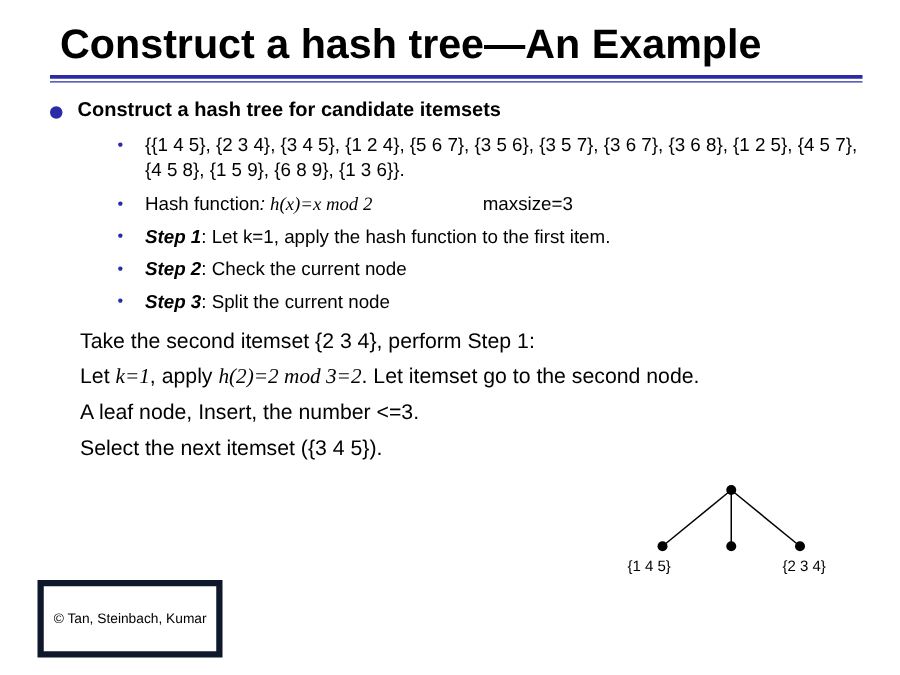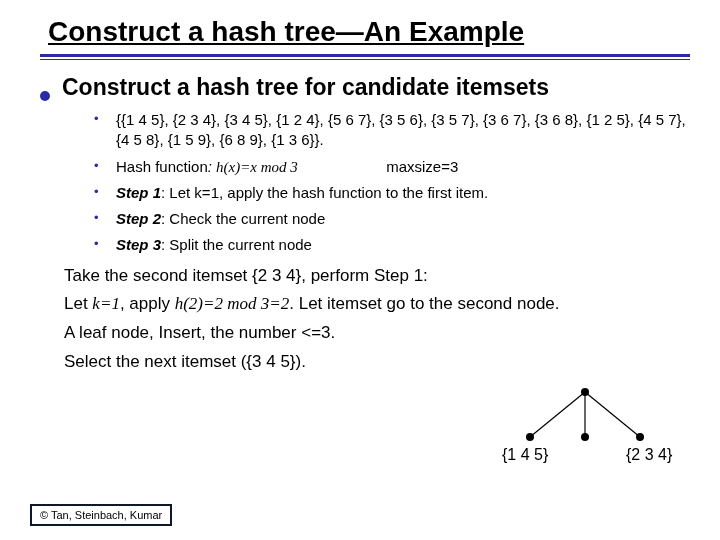--- a/index.html
+++ b/index.html
@@ -6,29 +6,28 @@
   body{
     width:720px;height:540px;
     background:#fff;
     font-family:Arial,Helvetica,sans-serif;
     color:#000;
     position:relative;
     box-sizing:border-box;
   }
   .slide{padding:16px 30px 0 40px}
   .title{
-    font-size:28px;font-weight:bold;
+    font-size:33px;font-weight:bold;
     margin:0 0 6px 8px;
-    text-decoration:underline;
   }
   .rule{border-top:3px solid #2b2ba8;margin:0 0 2px 0}
   .rule.thin{border-top:1px solid #2b2ba8;margin-bottom:14px}
   .lead{
-    display:flex;align-items:flex-end;
-    font-size:23px;font-weight:bold;
+    display:flex;align-items:flex-start;
+    font-size:16px;font-weight:bold;
     margin:4px 0 6px 0;
   }
   .lead .dot{
     width:10px;height:10px;border-radius:50%;
     background:#2b2ba8;flex:0 0 auto;
     margin:5px 12px 0 0;
   }
   ul.bullets{
     list-style:none;padding:0;margin:0 0 6px 54px;
   }
@@ -46,45 +45,45 @@
   .ital{font-style:italic}
   .tnr{font-family:"Times New Roman",Times,serif}
   .body-lines{margin:4px 0 0 24px}
   .body-lines p{font-size:17px;margin:6px 0;line-height:1.35}
   .tree{
     position:absolute;right:50px;bottom:68px;
     width:170px;height:90px;
   }
   .tree svg{width:100%;height:100%}
   .tree-label{
-    position:absolute;font-size:16px;white-space:nowrap;
+    position:absolute;font-size:12px;white-space:nowrap;
   }
   .footer{
     position:absolute;left:30px;bottom:14px;
-    border:2px solid #0f172a;
-    font-size:11px;padding:3px 8px;
+    border:5px solid #0f172a;
+    font-size:11px;padding:20px 8px;
   }
 </style>
 </head>
 <body>
 
 <div class="slide">
   <h1 class="title">Construct a hash tree—An Example</h1>
   <div class="rule"></div>
   <div class="rule thin"></div>
 
   <div class="lead">
     <span class="dot"></span>
     <span>Construct a hash tree for candidate itemsets</span>
   </div>
 
   <ul class="bullets">
     <li>{{1 4 5}, {2 3 4}, {3 4 5}, {1 2 4}, {5 6 7}, {3 5 6}, {3 5 7}, {3 6 7}, {3 6 8}, {1 2 5}, {4 5 7}, {4 5 8}, {1 5 9}, {6 8 9}, {1 3 6}}.</li>
     <li>
-      <span>Hash function</span><span class="ital">: </span><span class="tnr ital">h(x)=x mod 3</span>
+      <span>Hash function</span><span class="ital">: </span><span class="tnr ital">h(x)=x mod 2</span>
       <span style="display:inline-block;width:80px"></span>
       <span>maxsize=3</span>
     </li>
     <li>
       <span class="ital" style="font-weight:bold">Step 1</span><span>: Let k=1, apply the hash function to the first item.</span>
     </li>
     <li>
       <span class="ital" style="font-weight:bold">Step 2</span><span>: Check the current node</span>
     </li>
     <li>

